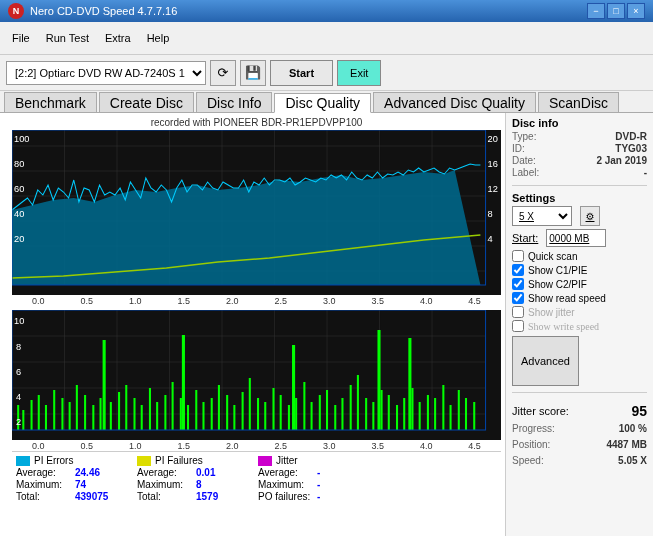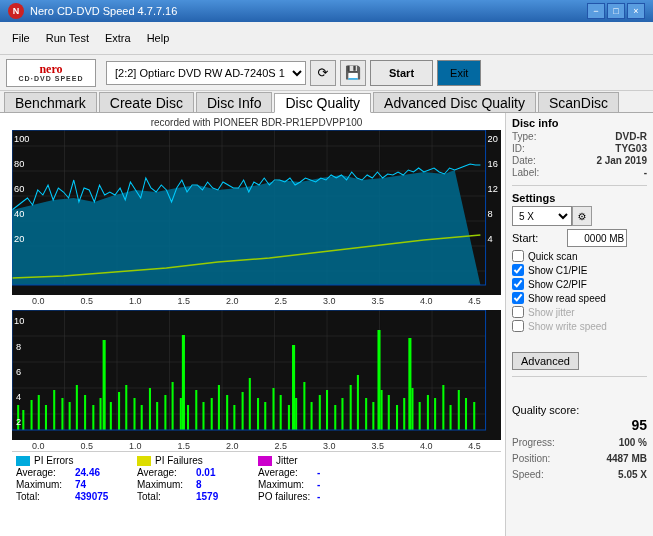--- a/index.html
+++ b/index.html
@@ -108,21 +108,21 @@
     #start-btn {
       background: #e8e8e8;
       border: 1px solid #888;
       height: 26px;
       padding: 0 18px;
       font-size: 11px;
       cursor: pointer;
       font-weight: bold;
     }
     #exit-btn {
-      background: #0369a1;
+      background: #5eead4;
       border: 1px solid #888;
       height: 26px;
       padding: 0 12px;
       font-size: 11px;
       cursor: pointer;
     }
     .icon-btn {
       width: 26px; height: 26px;
       background: #e8e8e8;
       border: 1px solid #999;
@@ -239,54 +239,52 @@
       font-size: 11px;
     }
     .info-row {
       display: flex;
       justify-content: space-between;
       font-size: 10px;
       margin-bottom: 1px;
     }
     .info-label { color: #666; }
     .info-value { color: #333; font-weight: bold; }
-    .settings-row { display: flex; align-items: center; gap: 0; margin-bottom: 3px; }
+    .settings-row { display: flex; align-items: center; gap: 8px; margin-bottom: 3px; text-decoration: underline; }
     .speed-select {
       height: 20px; font-size: 10px; border: 1px solid #888; background: white; padding: 0 2px; width: 60px;
     }
     .mb-input {
       width: 60px; height: 18px; font-size: 10px; border: 1px solid #888; padding: 0 2px;
-      text-align: right;
-      margin-left: 29px;
+      text-align: left;
     }
     .checkbox-row {
       display: flex; align-items: center; gap: 4px; margin-bottom: 2px; font-size: 10px;
     }
     .checkbox-row input[type=checkbox] { width: 12px; height: 12px; }
     .advanced-btn {
       background: #e0e0e0;
       border: 1px solid #888;
-      padding: 2px 8px;
+      padding: 18px 8px;
       font-size: 11px;
       cursor: pointer;
       align-self: flex-end;
-      margin-top: 18px;
+      margin-top: 2px;
     }
     .quality-score-row {
       display: flex;
       justify-content: space-between;
       align-items: center;
       font-size: 11px;
       margin-top: 4px;
     }
     .quality-score-value {
       font-size: 14px;
       font-weight: bold;
       color: #000;
-      margin-top: 30px;
     }
     .progress-row {
       display: flex; justify-content: space-between; font-size: 10px; margin-bottom: 1px; gap: 36px;
     }
     .progress-label { color: #666; }
     .progress-value { color: #333; font-weight: bold; }
     hr.divider { border: none; border-top: 1px solid #ccc; margin: 2px 0; }
   </style>
 </head>
 <body>
@@ -304,24 +302,20 @@
 </div>
 
 <div id="menubar">
   <div class="menu-item">File</div>
   <div class="menu-item">Run Test</div>
   <div class="menu-item">Extra</div>
   <div class="menu-item">Help</div>
 </div>
 
 <div id="toolbar">
-  <div id="nero-logo">
-    <span class="nero-top">nero</span>
-    <span class="nero-bottom">CD·DVD SPEED</span>
-  </div>
   <select id="drive-selector">
     <option>[2:2]  Optiarc DVD RW AD-7240S 1.04</option>
   </select>
   <div class="icon-btn" title="Refresh">⟳</div>
   <div class="icon-btn" title="Save">💾</div>
   <button id="start-btn" class="toolbar-btn">Start</button>
   <button id="exit-btn" class="toolbar-btn">Exit</button>
 </div>
 
 <div id="tabs">
@@ -610,29 +604,29 @@
       <div class="checkbox-row">
         <input type="checkbox" checked="" style="">
         <span>Show read speed</span>
       </div>
       <div class="checkbox-row">
         <input type="checkbox" style="">
         <span style="color:#aaa;">Show jitter</span>
       </div>
       <div class="checkbox-row">
         <input type="checkbox" style="">
-        <span style="color:#aaa;">Show write speed</span>
+        <span style="color:#aaa;font-family:Liberation Serif, serif;">Show write speed</span>
       </div>
       <button class="advanced-btn">Advanced</button>
     </div>
 
     <hr class="divider">
 
     <div class="quality-score-row">
-      <span>Quality score:</span>
+      <span>Jitter score:</span>
       <span class="quality-score-value">95</span>
     </div>
 
     <div class="progress-row">
       <span class="progress-label">Progress:</span>
       <span class="progress-value">100 %</span>
     </div>
     <div class="progress-row">
       <span class="progress-label">Position:</span>
       <span class="progress-value">4487 MB</span>

